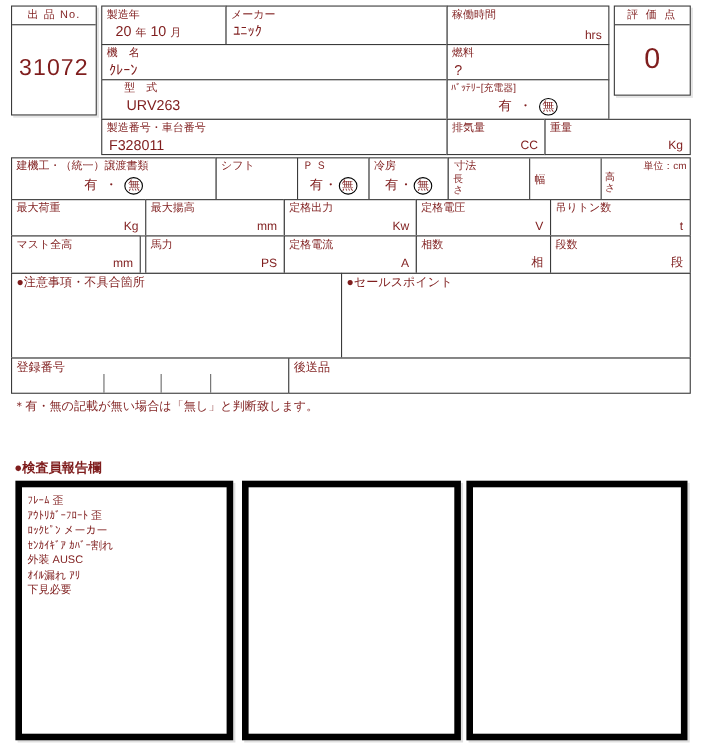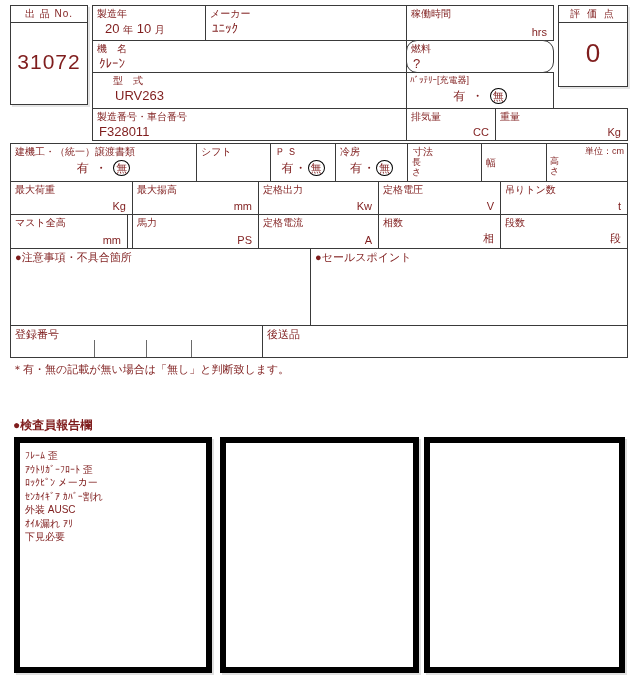--- a/index.html
+++ b/index.html
@@ -60,21 +60,21 @@
 
   <div class="cell shadowed" style="left:558px;top:5px;width:70px;height:82px;">
     <div class="boxhead" style="letter-spacing:2px;text-align:center;">評 価 点</div>
     <div class="scoreval">0</div>
   </div>
 
   <div class="cell" style="left:92px;top:40px;width:315px;height:33px;">
     <div class="lab">機　名</div>
     <div class="val">ｸﾚｰﾝ</div>
   </div>
-  <div class="cell" style="left:406px;top:40px;width:148px;height:33px;border-radius:11px;">
+  <div class="cell" style="left:406px;top:40px;width:148px;height:33px;">
     <div class="lab">燃料</div>
     <div class="val">?</div>
   </div>
 
   <div class="cell" style="left:92px;top:72px;width:315px;height:37px;padding-left:16px;">
     <div class="lab">型　式</div>
     <div class="val">URV263</div>
   </div>
   <div class="cell" style="left:406px;top:72px;width:148px;height:37px;">
     <div class="lab2">ﾊﾞｯﾃﾘｰ[充電器]</div>

